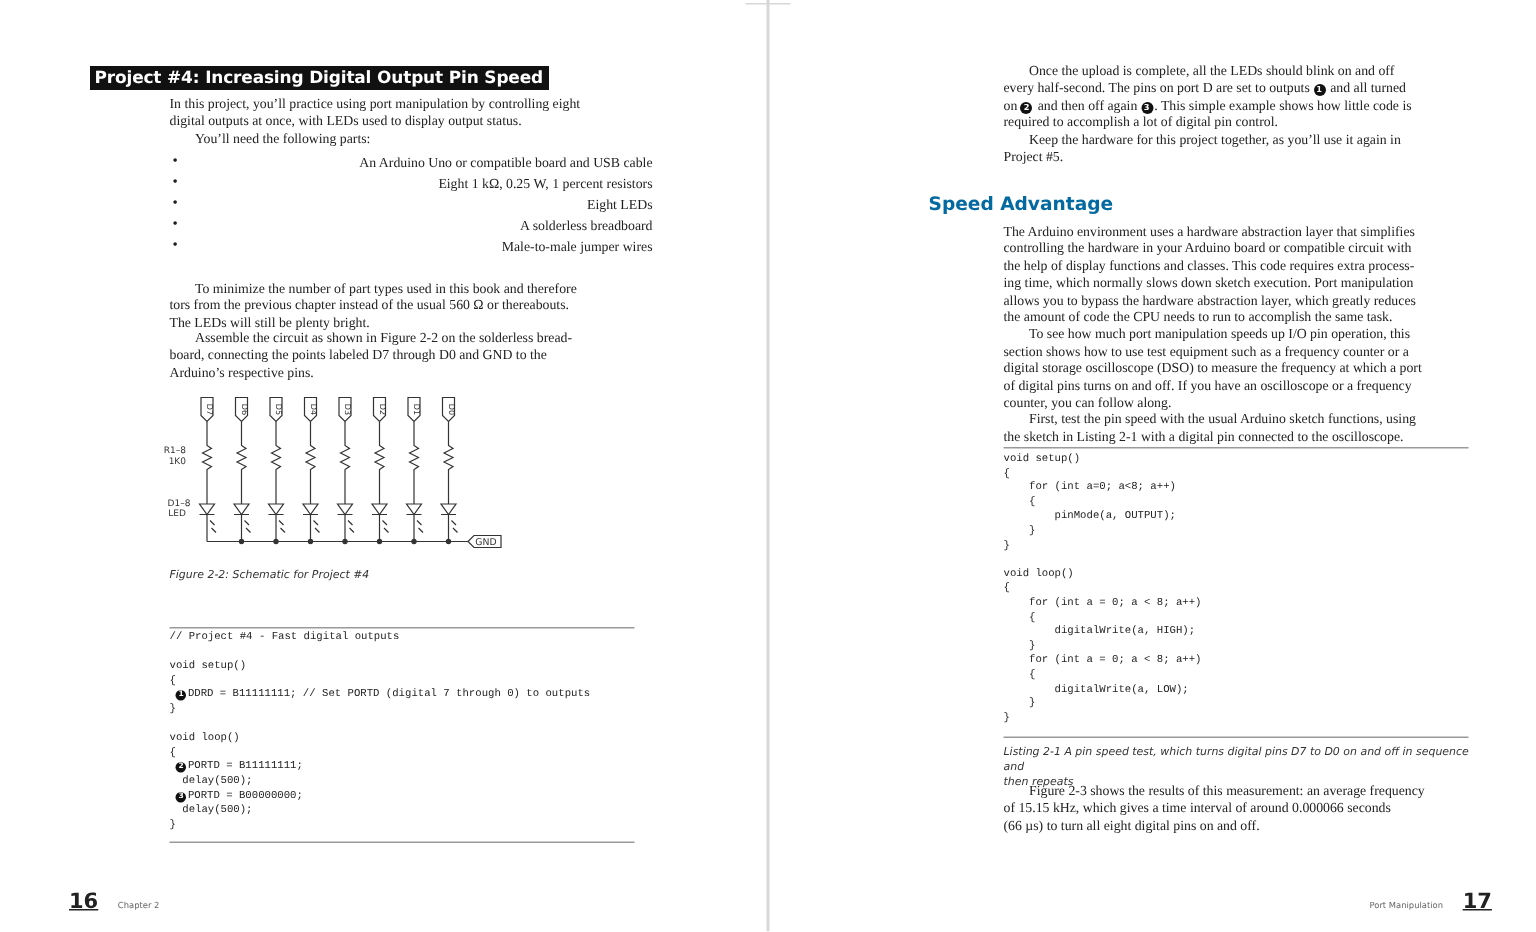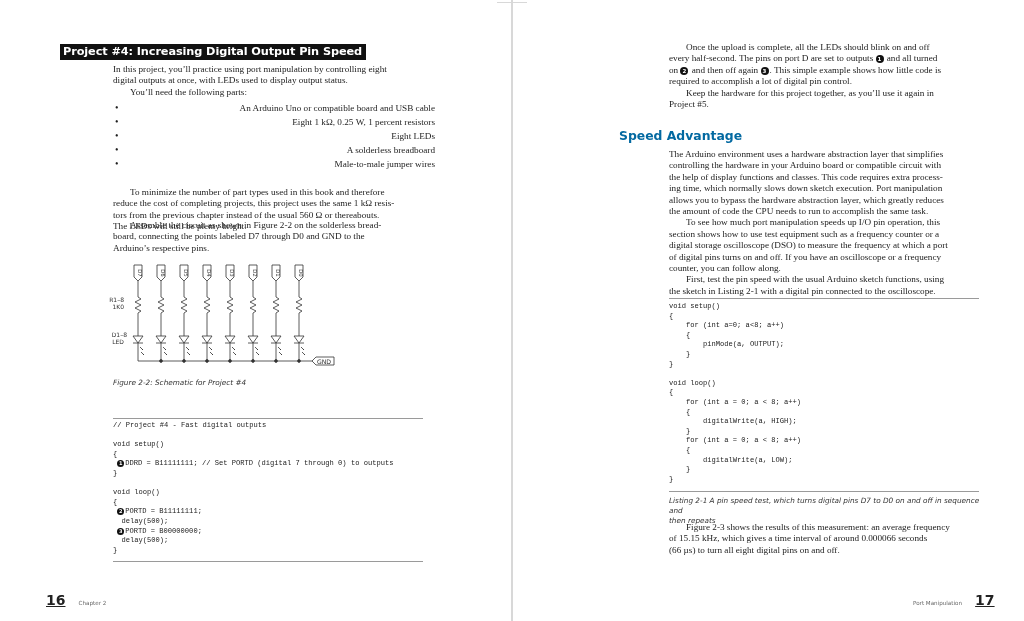--- a/index.html
+++ b/index.html
@@ -77,21 +77,20 @@
   <ul class="block parts" style="left:115px; top:101px; width:320px;">
     <li>An Arduino Uno or compatible board and USB cable</li>
     <li>Eight 1 kΩ, 0.25 W, 1 percent resistors</li>
     <li>Eight LEDs</li>
     <li>A solderless breadboard</li>
     <li>Male-to-male jumper wires</li>
   </ul>
 
   <div class="block body-text" style="left:113px; top:175px; width:320px;margin-top:12px;">
     <div class="para">To minimize the number of part types used in this book and therefore</div>
-    <div>reduce the cost of completing projects, this project uses the same 1 kΩ resis-</div>
     <div>tors from the previous chapter instead of the usual 560 Ω or thereabouts.</div>
     <div>The LEDs will still be plenty bright.</div>
   </div>
 
   <div class="block body-text" style="left:113px; top:220px; width:320px;">
     <div class="para">Assemble the circuit as shown in Figure 2-2 on the solderless bread-</div>
     <div>board, connecting the points labeled D7 through D0 and GND to the</div>
     <div>Arduino’s respective pins.</div>
   </div>
 

